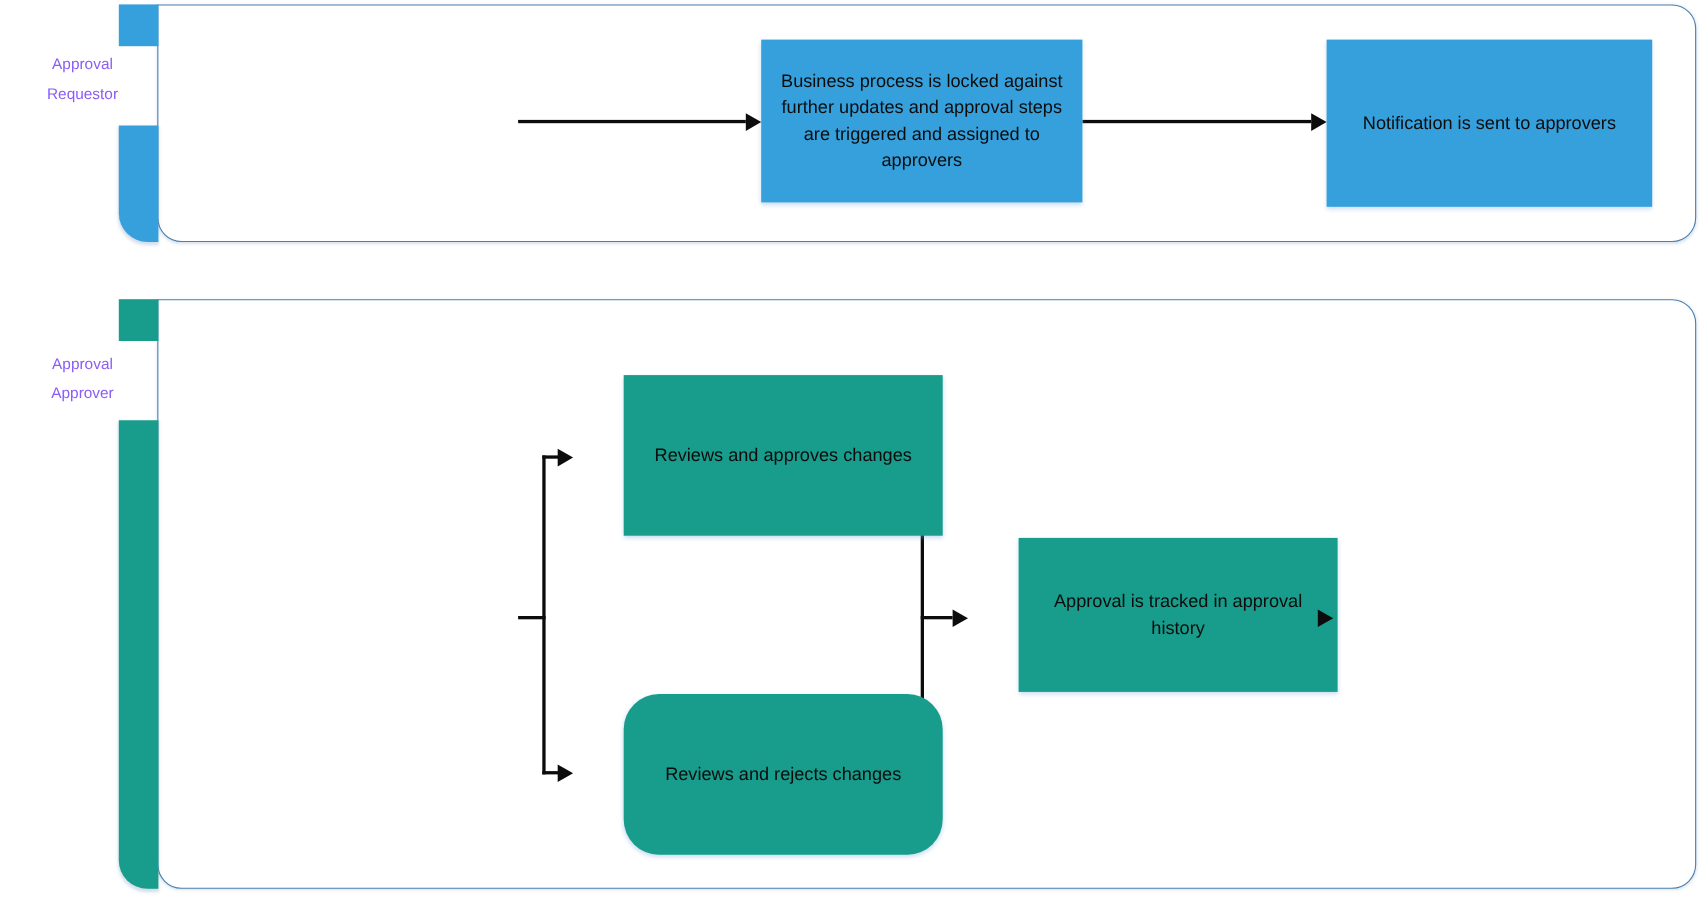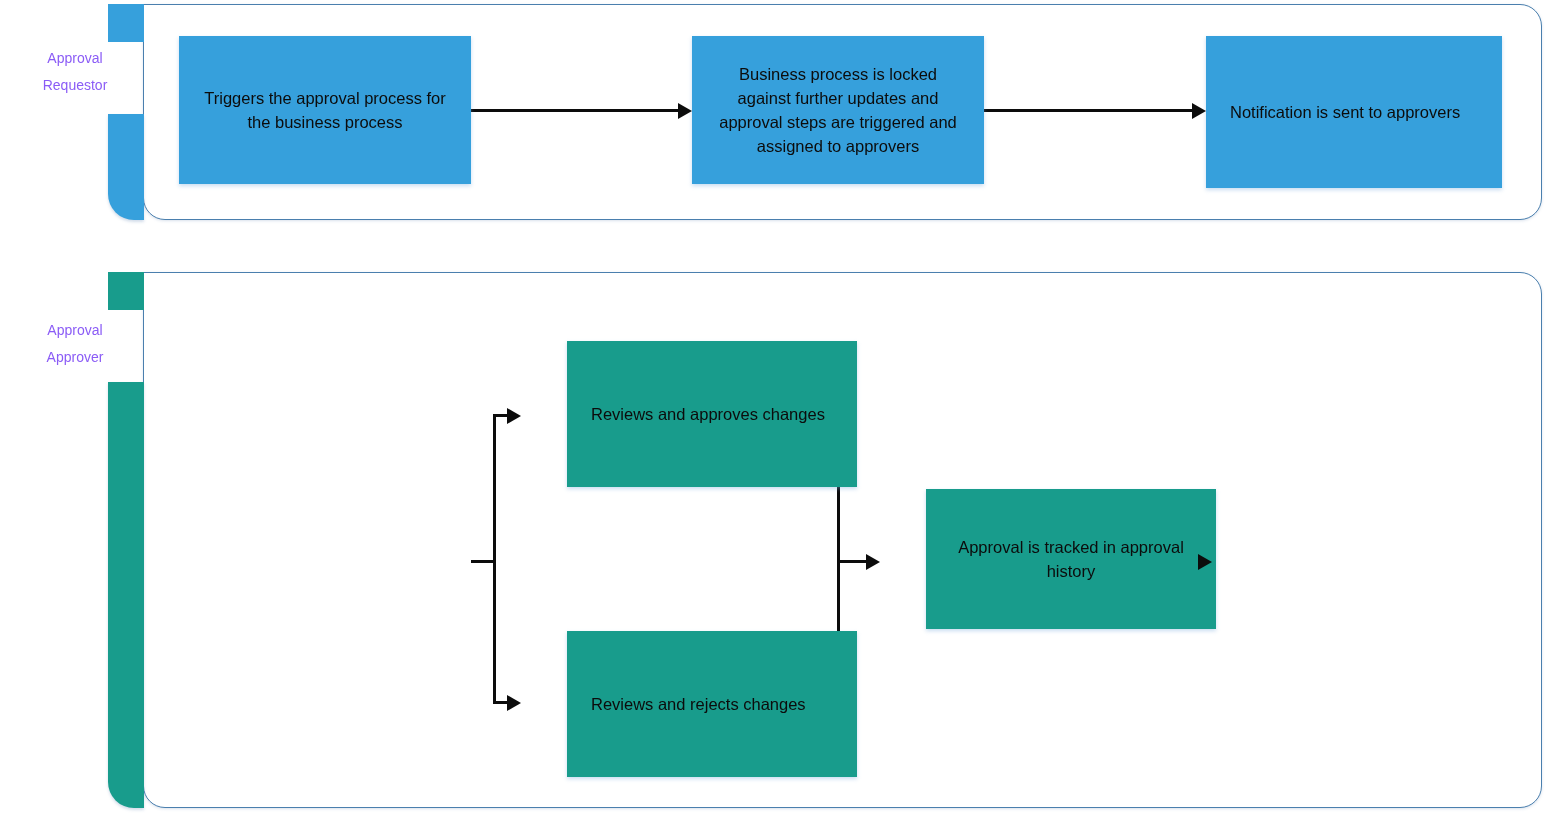--- a/index.html
+++ b/index.html
@@ -61,26 +61,26 @@
     white-space: pre-line;
     z-index: 5;
   }
 
   
   .node {
     position: absolute;
     box-sizing: border-box;
     display: flex;
     align-items: center;
-    justify-content: flex-start;
+    justify-content: center;
     text-align: center;
     color: #0c0c0c;
     font-size: 16.5px;
     line-height: 24px;
-    padding: 4px 24px;
+    padding: 4px 10px;
     box-shadow: 0 2px 4px rgba(120,170,220,0.40);
     z-index: 3;
   }
   .node span { display: block; }
   .node.blue  { background: #36A0DC; }
   .node.teal  { background: #189C8C; margin-left: 46px; }
 
   
   .conn {
     position: absolute;
@@ -111,23 +111,20 @@
     <div class="lane-body"></div>
 
     <div class="lane-accent-top" style="top:0; height:38px; background:#36A0DC;"></div>
 
     <div class="lane-accent-bottom" style="top:110px; height:106px; background:#36A0DC;"></div>
   </div>
 
   <div class="lane-label" style="top:45px;">Approval
 Requestor</div>
 
-  <div class="node blue" style="left:179px; top:36px; width:292px; height:148px;">
-    <span>Triggers the approval process for the business process</span>
-  </div>
 
   <div class="node blue" style="left:692px; top:36px; width:292px; height:148px;">
     <span>Business process is locked against further updates and approval steps are triggered and assigned to approvers</span>
   </div>
 
   <div class="node blue" style="left:1206px; top:36px; width:296px; height:152px;">
     <span>Notification is sent to approvers</span>
   </div>
 
   <div class="conn h" style="left:471px; top:109px; width:207px;"></div>
@@ -146,21 +143,21 @@
   </div>
 
   <div class="lane-label" style="top:317px;">Approval
 Approver</div>
 
 
   <div class="node teal" style="left:521px; top:341px; width:290px; height:146px;">
     <span>Reviews and approves changes</span>
   </div>
 
-  <div class="node teal" style="left:521px; top:631px; width:290px; height:146px;">
+  <div class="node teal" style="left:521px; top:631px; width:290px; height:146px;border-radius:32px;">
     <span>Reviews and rejects changes</span>
   </div>
 
   <div class="node teal" style="left:880px; top:489px; width:290px; height:140px;">
     <span>Approval is tracked in approval history</span>
   </div>
 
 
   <div class="conn h" style="left:471px; top:560px; width:25px;"></div>
   <div class="conn v" style="left:493px; top:414px; height:290px;"></div>

